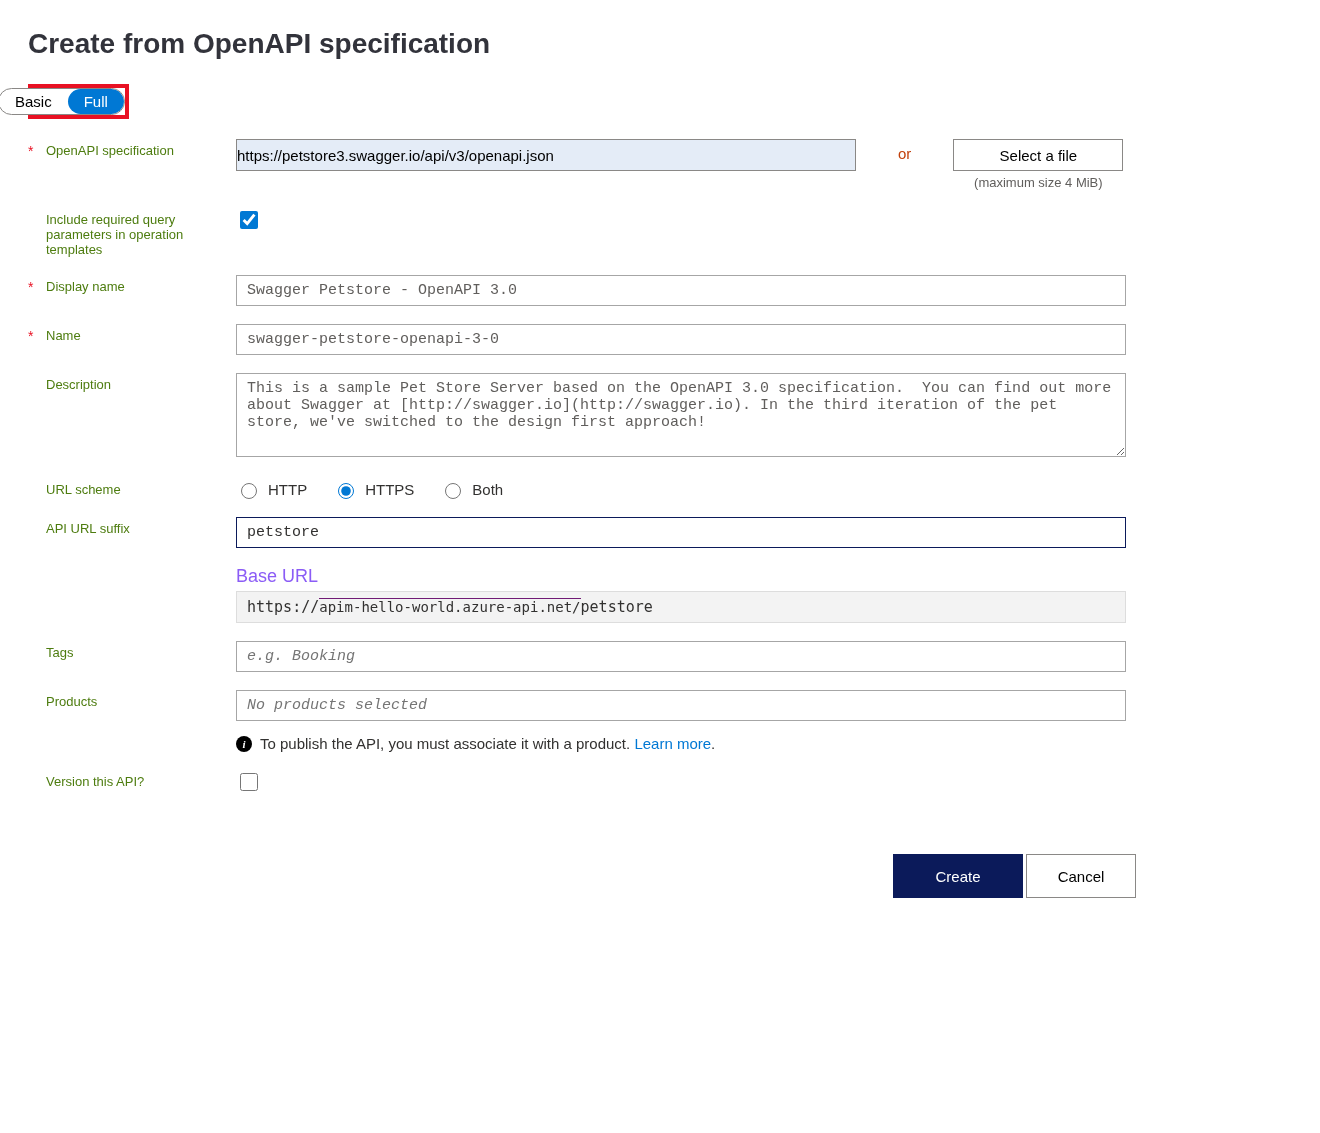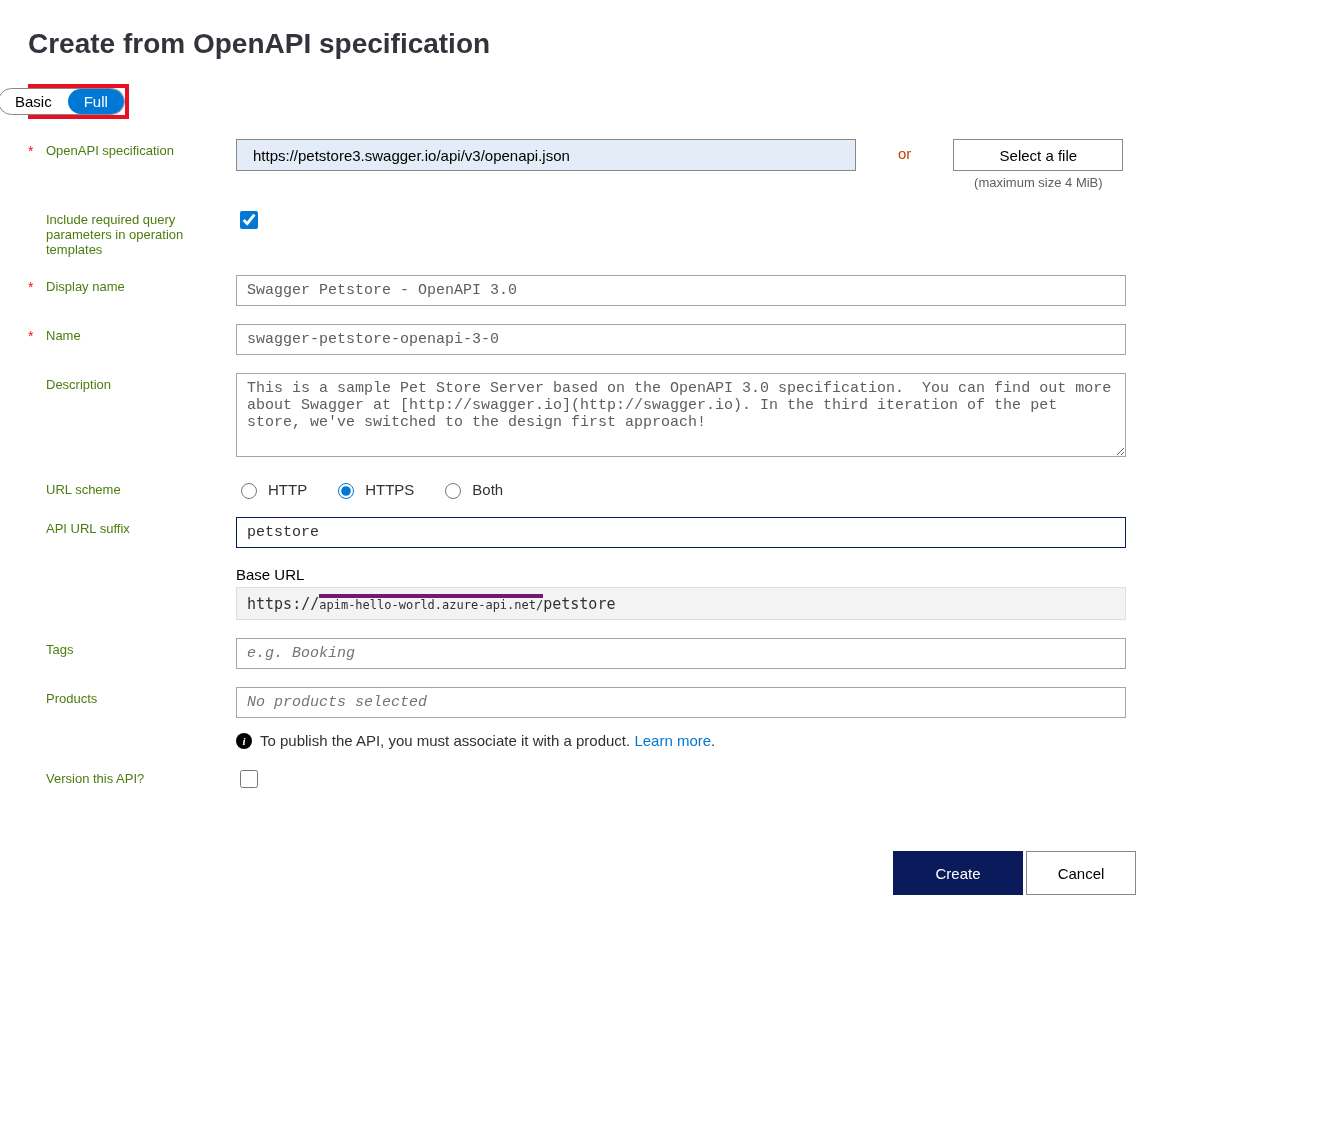--- a/index.html
+++ b/index.html
@@ -67,21 +67,21 @@
     flex: 1;
     max-width: 890px;
     font-size: 15px;
   }
   .spec-row .field-col { display: flex; align-items: flex-start; gap: 42px; }
   .spec-input {
     width: 620px;
     height: 32px;
     border: 1px solid #8a8886;
     background: #e4ecf7;
-    padding: 0 16px;
+    padding: 0 0;
     font-size: 15px;
   }
   .or-text { padding-top: 6px; font-size: 15px; color: #c2410c; }
   .file-col { display: flex; flex-direction: column; align-items: center; gap: 4px; }
   .select-file-btn {
     width: 170px;
     height: 32px;
     border: 1px solid #8a8886;
     background: #fff;
     font-size: 15px;
@@ -102,31 +102,31 @@
     color: #323130;
   }
   .check {
     width: 18px; height: 18px;
     accent-color: #0078d4;
     margin-top: 3px;
   }
   .radio-row { display: flex; gap: 26px; align-items: center; padding-top: 2px; }
   .radio-item { display: flex; align-items: center; gap: 8px; font-size: 15px; }
   .radio-item input { width: 16px; height: 16px; accent-color: #0078d4; }
-  .baseurl-label { font-size: 15px; color: #000000; margin-bottom: 4px; margin-top: 18px; }
+  .baseurl-label { font-size: 18px; color: #8b5cf6; margin-bottom: 4px; margin-top: 18px; }
   .baseurl-box {
     width: 100%;
     background: #f3f3f3;
     border: 1px solid #ddd;
     padding: 6px 10px;
     font-size: 15px;
     font-family: "Consolas", monospace;
     color: #323130;
   }
-  .baseurl-box .mono-under { border-top: 4px solid #701a75; display: inline-block; font-size: 12px; }
+  .baseurl-box .mono-under { border-top: 1px solid #701a75; display: inline-block; font-size: 14px; }
   .placeholder-italic { font-style: italic; color: #767676; }
   .info-row { display: flex; align-items: center; gap: 8px; font-size: 15px; margin-top: 4px; }
   .info-row a { color: #0078d4; text-decoration: none; }
   .info-icon {
     display: inline-flex; align-items: center; justify-content: center;
     width: 16px; height: 16px; border-radius: 50%;
     background: #000; color: #fff; font-size: 11px; font-weight: bold;
     font-family: Georgia, serif; font-style: italic;
   }
   .footer {

